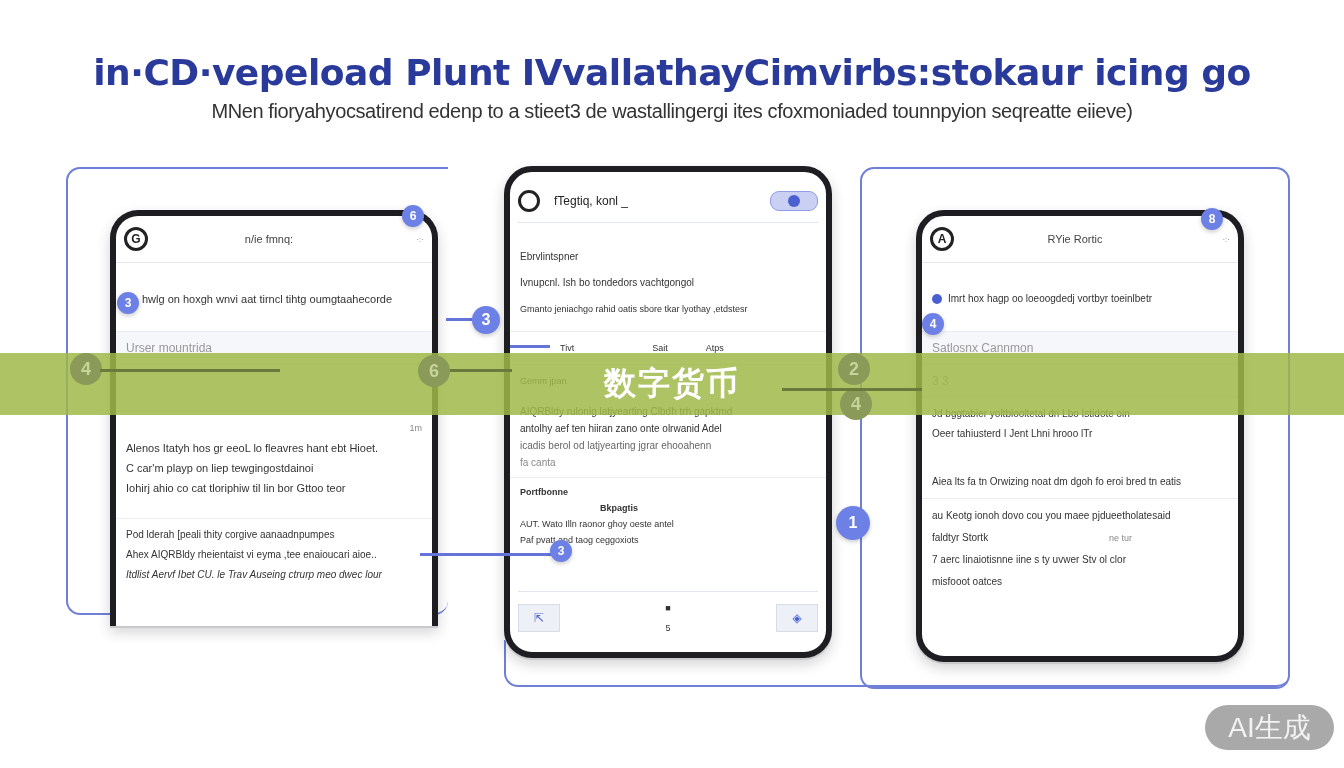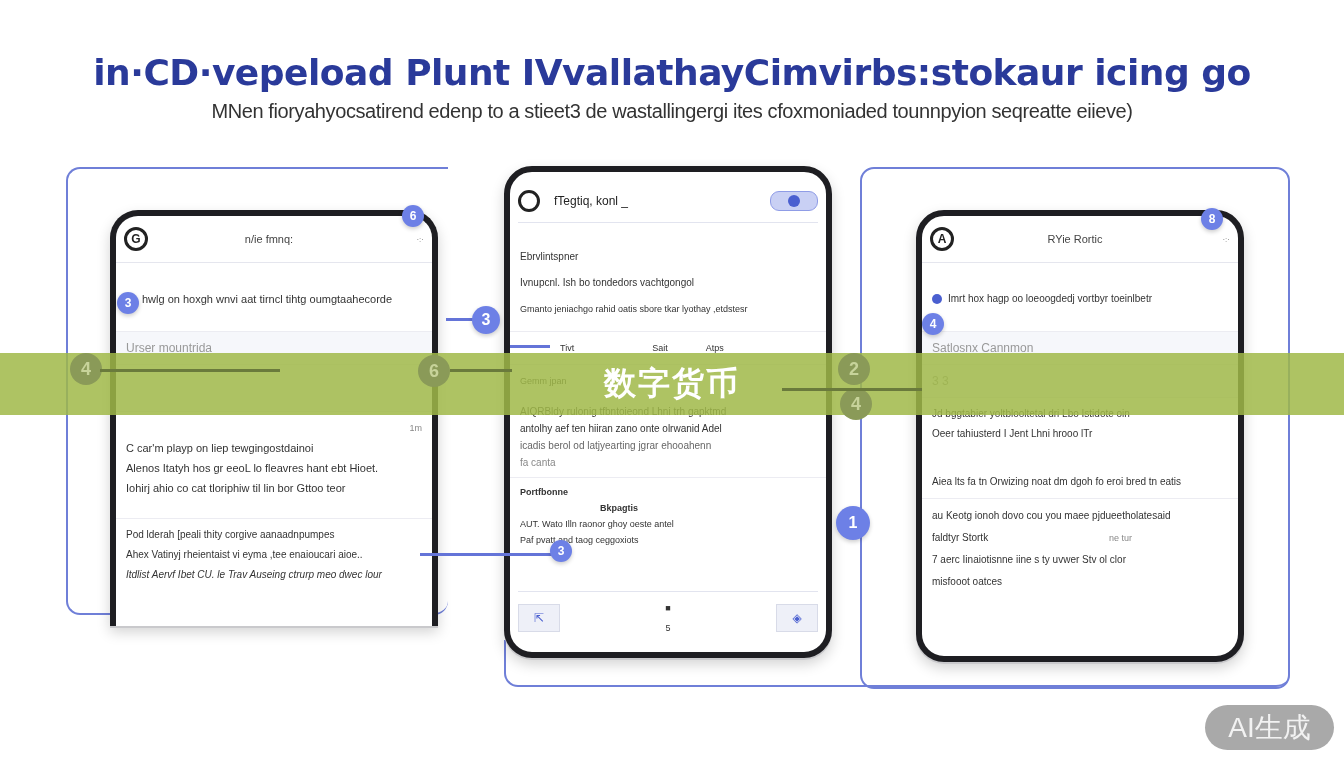--- a/index.html
+++ b/index.html
@@ -50,27 +50,27 @@
     <div class="hdr-right">·:·</div>
   </div>
   <div class="row" style="padding-top:26px;padding-bottom:22px;"><span class="ic"></span><span>hwlg on hoxgh wnvi aat tirncl tihtg oumgtaahecorde</span></div>
   <div class="row muted"><span>Urser mountrida</span></div>
   <div class="row muted" style="height:34px;"></div>
   <div class="section">
     <div style="display:flex;justify-content:space-between;">
         <span class="ic"></span>
         <span class="small">1m</span>
       </div>
+    <div>Alenos Itatyh hos gr eeoL lo fleavres hant ebt Hioet.</div>
     <div>C car'm playp on liep tewgingostdainoi</div>
-    <div>Alenos Itatyh hos gr eeoL lo fleavres hant ebt Hioet.</div>
     <div>Iohirj ahio co cat tloriphiw til lin bor  Gttoo teor</div>
   </div>
   <div class="section" style="margin-top:14px;border-top:1px solid #ececf2;font-size:10px;">
     <div>Pod lderah [peali thity corgive aanaadnpumpes</div>
-    <div>Ahex Vatinyj rheientaist vi eyma ,tee enaioucari aioe..</div>
+    <div>Ahex AIQRBldy rheientaist vi eyma ,tee enaioucari aioe..</div>
     <div style="font-style:italic;">Itdlist Aervf Ibet CU. le Trav Auseing ctrurp meo dwec lour</div>
   </div>
 </div>
 
 <div class="phone" style="left:504px;top:166px;width:316px;height:480px;">
   <div class="mid-top">
     <div class="logo" style="width:22px;height:22px;"></div>
     <span class="search">fTegtiq, konl _</span>
     <div class="pill-btn">
         <span></span>
@@ -79,21 +79,21 @@
   <div class="section" style="font-size:10px;padding-top:24px;">Ebrvlintspner</div>
   <div class="section" style="font-size:10px;padding-top:0;"><span class="ic"></span><span>Ivnupcnl. Ish bo tondedors vachtgongol</span></div>
   <div class="section" style="font-size:9px;padding-top:0;"><span class="ic"></span><span>Gmanto jeniachgo rahid oatis sbore tkar lyothay ,etdstesr</span></div>
   <div class="row" style="display:flex;gap:38px;font-size:9px;border-top:1px solid #ececf2;margin-top:6px;">
     <span style="margin-left:40px;">Tivt</span>
     <span style="margin-left:40px;">Sait</span>
     <span>Atps</span>
   </div>
   <div class="section" style="font-size:9px;">Gemm jpan</div>
   <div class="section" style="font-size:10px;line-height:17px;">
-    <div>AIQRBldy rulonig tfbntoieond Lhni trh gapktmd</div>
+    <div>AIQRBldy rulonig latjyearting Clbdh trh gapktmd</div>
     <div>antolhy aef ten hiiran zano onte  olrwanid Adel</div>
     <div style="color:#666;">icadis berol od latjyearting jgrar ehooahenn</div>
     <div style="color:#888;">fa canta</div>
   </div>
   <div class="section" style="font-size:9px;line-height:16px;border-top:1px solid #ececf2;">
     <div style="font-weight:bold;">Portfbonne</div>
     <div style="font-weight:bold;padding-left:80px;">Bkpagtis</div>
     <div>AUT. Wato Illn raonor ghoy oeste antel</div>
     <div>Paf pvatt  and  taog ceggoxiots</div>
   </div>

